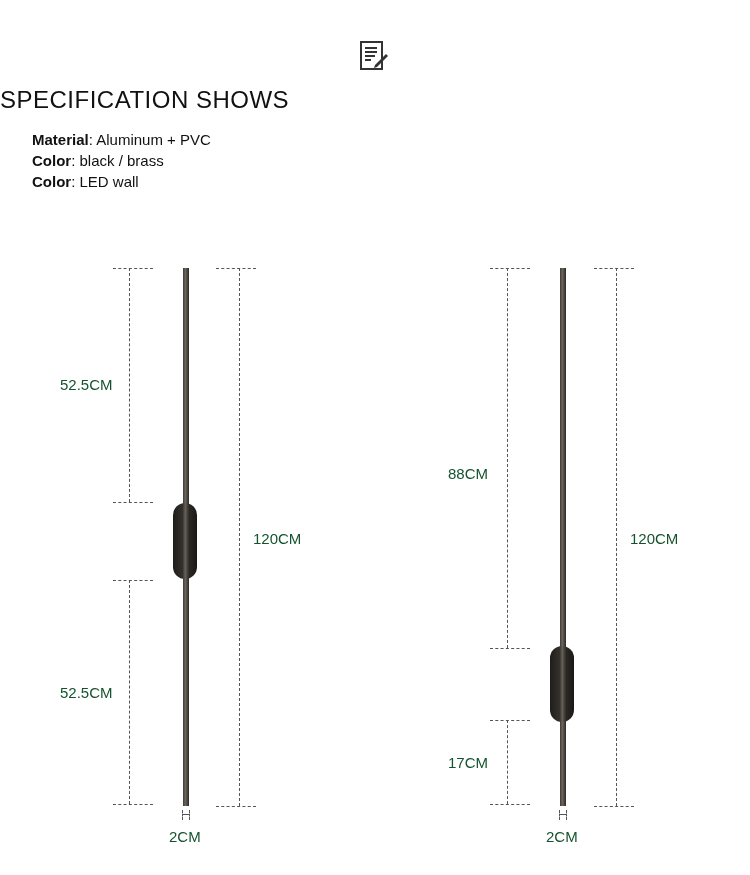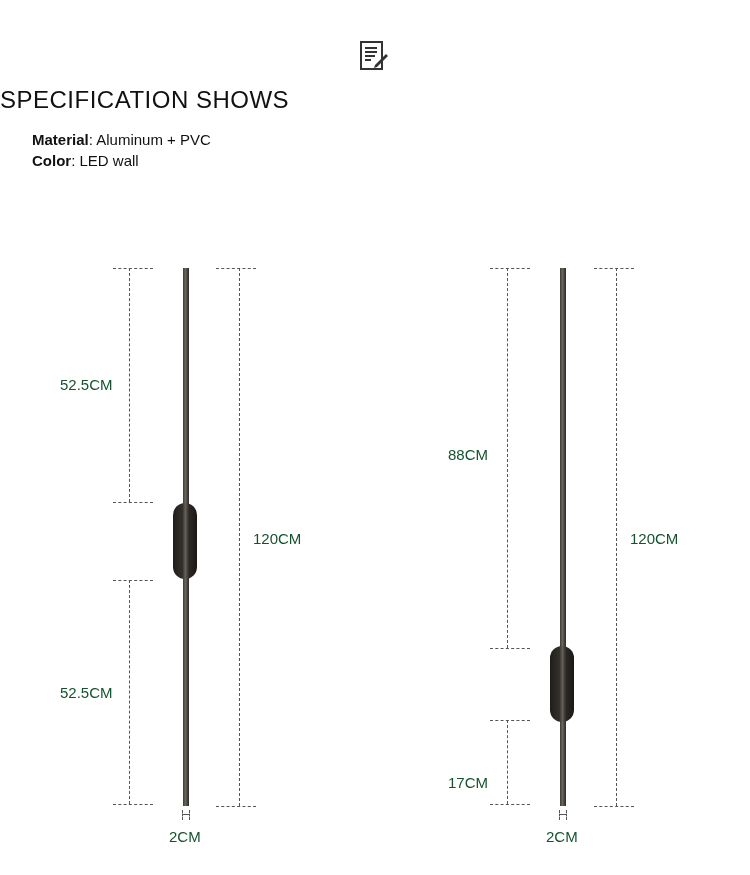--- a/index.html
+++ b/index.html
@@ -24,20 +24,21 @@
   <line x1="7" y1="12" x2="19" y2="12" stroke="#333" stroke-width="2"></line>
   <line x1="7" y1="16" x2="17" y2="16" stroke="#333" stroke-width="2"></line>
   <line x1="7" y1="20" x2="13" y2="20" stroke="#333" stroke-width="2"></line>
   <path d="M17 25 L28 14 L30 16 L19 27 L16 28 Z" fill="#333"></path>
 </svg>
 
 <div class="abs title">SPECIFICATION  SHOWS</div>
 
 <div class="abs specs">
   <div><b>Material</b><span>: Aluminum + PVC</span></div>
+  <div><b>Color</b><span>: black / brass</span></div>
   <div><b>Color</b><span>: LED wall</span></div>
 </div>
 
 <div>
 
   <div class="abs dash-h" style="left:113px;top:268px;width:40px;"></div>
   <div class="abs dash-v" style="left:129px;top:268px;height:234px;"></div>
   <div class="abs dash-h" style="left:113px;top:502px;width:40px;"></div>
   <div class="abs dim-label" style="left:60px;top:376px;">52.5CM</div>
 
@@ -59,26 +60,26 @@
   <div class="abs dash-v" style="left:189px;top:810px;height:10px;"></div>
   <div class="abs" style="left:182px;top:814px;width:8px;border-top:1px solid #555;"></div>
   <div class="abs dim-label" style="left:169px;top:828px;">2CM</div>
 </div>
 
 <div>
 
   <div class="abs dash-h" style="left:490px;top:268px;width:40px;"></div>
   <div class="abs dash-v" style="left:507px;top:268px;height:380px;"></div>
   <div class="abs dash-h" style="left:490px;top:648px;width:40px;"></div>
-  <div class="abs dim-label" style="left:448px;top:446px;">88CM</div>
+  <div class="abs dim-label" style="left:448px;top:465px;">88CM</div>
 
   <div class="abs dash-h" style="left:490px;top:720px;width:40px;"></div>
   <div class="abs dash-v" style="left:507px;top:720px;height:84px;"></div>
   <div class="abs dash-h" style="left:490px;top:804px;width:40px;"></div>
-  <div class="abs dim-label" style="left:448px;top:754px;margin-top:20px;">17CM</div>
+  <div class="abs dim-label" style="left:448px;top:754px;">17CM</div>
 
   <div class="abs dash-h" style="left:594px;top:268px;width:40px;"></div>
   <div class="abs dash-v" style="left:616px;top:268px;height:538px;"></div>
   <div class="abs dash-h" style="left:594px;top:806px;width:40px;"></div>
   <div class="abs dim-label" style="left:630px;top:530px;">120CM</div>
 
   <div class="abs rod" style="left:560px;top:268px;width:6px;height:538px;"></div>
   <div class="abs body-lamp" style="left:550px;top:646px;width:24px;height:76px;"></div>
   <div class="abs rod" style="left:560px;top:646px;width:6px;height:76px;opacity:0.9;"></div>
 

